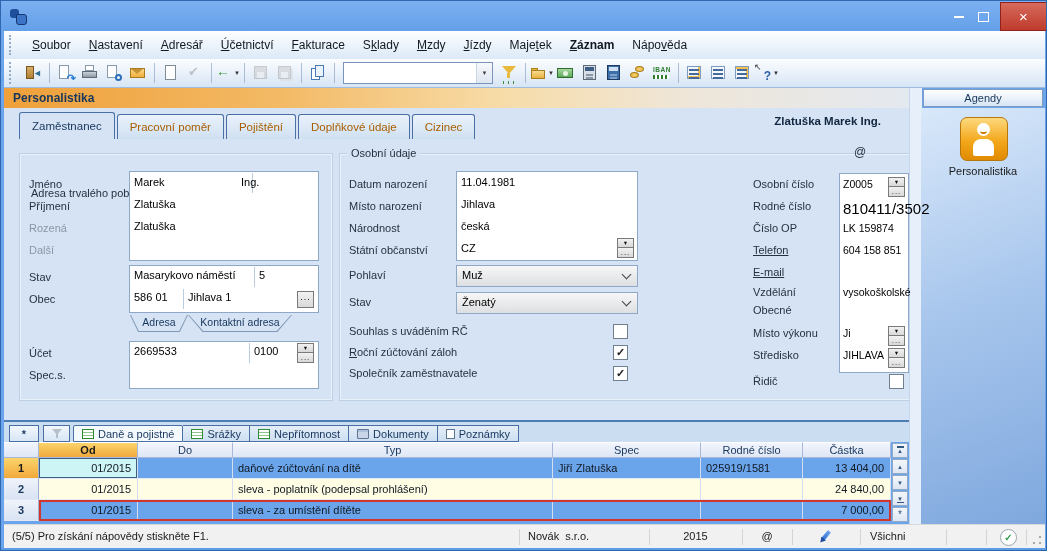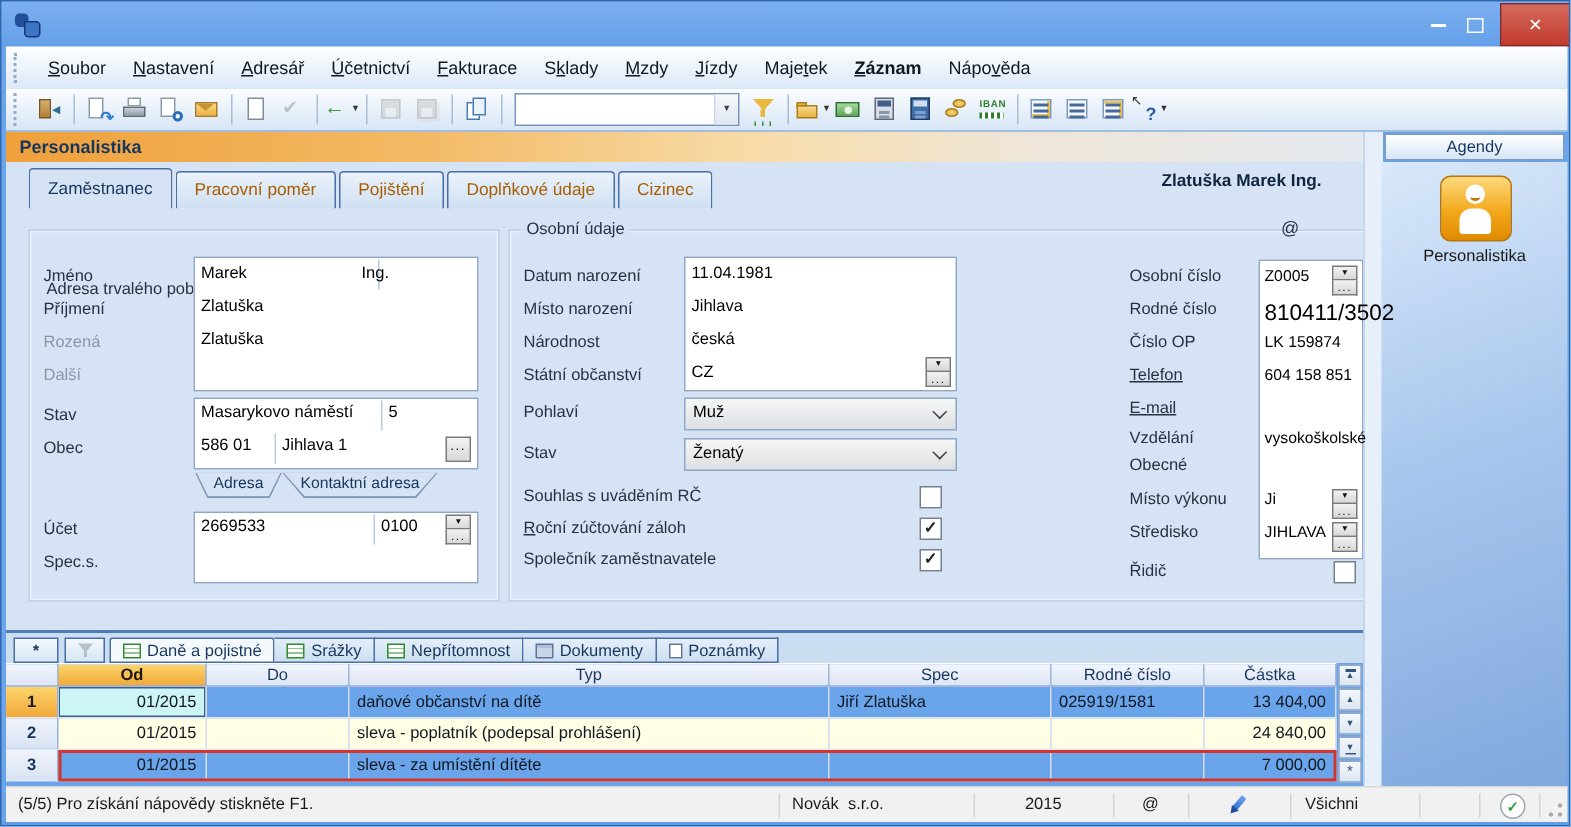--- a/index.html
+++ b/index.html
@@ -417,21 +417,21 @@
       <div class="thead-cell" style="left: 3px; top: 441px; width: 35px;"></div>
       <div class="thead-cell sorted" style="left: 38px; top: 441px; width: 99px;">Od</div>
       <div class="thead-cell" style="left: 137px; top: 441px; width: 95px;">Do</div>
       <div class="thead-cell" style="left: 232px; top: 441px; width: 320px;">Typ</div>
       <div class="thead-cell" style="left: 552px; top: 441px; width: 148px;">Spec</div>
       <div class="thead-cell" style="left: 700px; top: 441px; width: 102px;">Rodné číslo</div>
       <div class="thead-cell" style="left: 802px; top: 441px; width: 88px;">Částka</div>
       <div class="tcell gut act" style="left: 3px; top: 457px; width: 35px; justify-content: center;">1</div>
       <div class="tcell selc" style="left: 38px; top: 457px; width: 99px; justify-content: flex-end; padding-right: 6px;">01/2015</div>
       <div class="tcell" style="left: 137px; top: 457px; width: 95px; justify-content: flex-end; padding-right: 6px;"></div>
-      <div class="tcell" style="left: 232px; top: 457px; width: 320px; justify-content: flex-start; padding-left: 5px;">daňové občanství na dítě</div>
+      <div class="tcell" style="left: 232px; top: 457px; width: 320px; justify-content: flex-start; padding-left: 5px;">daňové zúčtování na dítě</div>
       <div class="tcell" style="left: 552px; top: 457px; width: 148px; justify-content: flex-start; padding-left: 5px;">Jiří Zlatuška</div>
       <div class="tcell" style="left: 700px; top: 457px; width: 102px; justify-content: flex-start; padding-left: 5px;">025919/1581</div>
       <div class="tcell" style="left: 802px; top: 457px; width: 88px; justify-content: flex-end; padding-right: 6px;">13 404,00</div>
       <div class="tcell gut" style="left: 3px; top: 478px; width: 35px; justify-content: center;">2</div>
       <div class="tcell" style="left: 38px; top: 478px; width: 99px; justify-content: flex-end; padding-right: 6px; background: rgb(255, 253, 228);">01/2015</div>
       <div class="tcell" style="left: 137px; top: 478px; width: 95px; justify-content: flex-end; padding-right: 6px; background: rgb(255, 253, 228);"></div>
       <div class="tcell" style="left: 232px; top: 478px; width: 320px; justify-content: flex-start; padding-left: 5px; background: rgb(255, 253, 228);">sleva - poplatník (podepsal prohlášení)</div>
       <div class="tcell" style="left: 552px; top: 478px; width: 148px; justify-content: flex-start; padding-left: 5px; background: rgb(255, 253, 228);"></div>
       <div class="tcell" style="left: 700px; top: 478px; width: 102px; justify-content: flex-start; padding-left: 5px; background: rgb(255, 253, 228);"></div>
       <div class="tcell" style="left: 802px; top: 478px; width: 88px; justify-content: flex-end; padding-right: 6px; background: rgb(255, 253, 228);">24 840,00</div>

